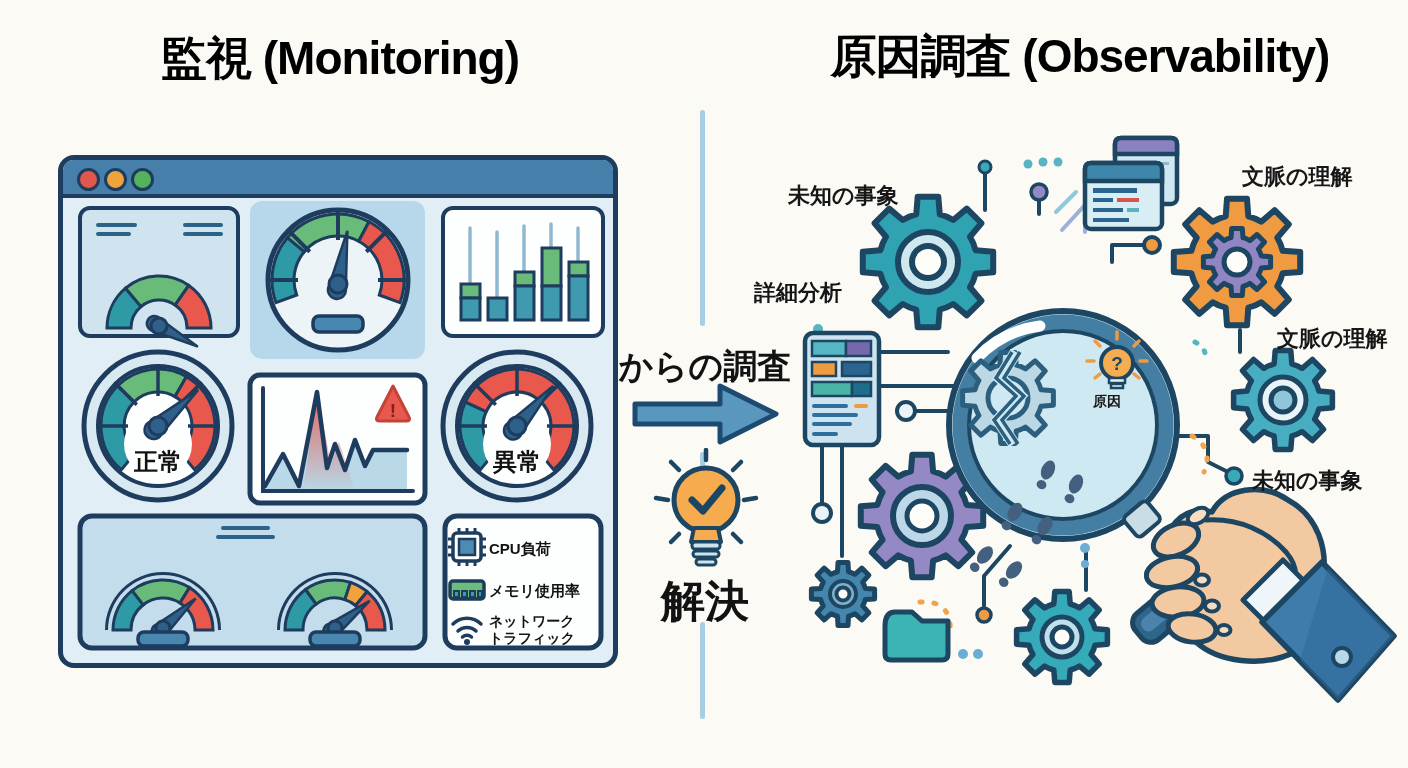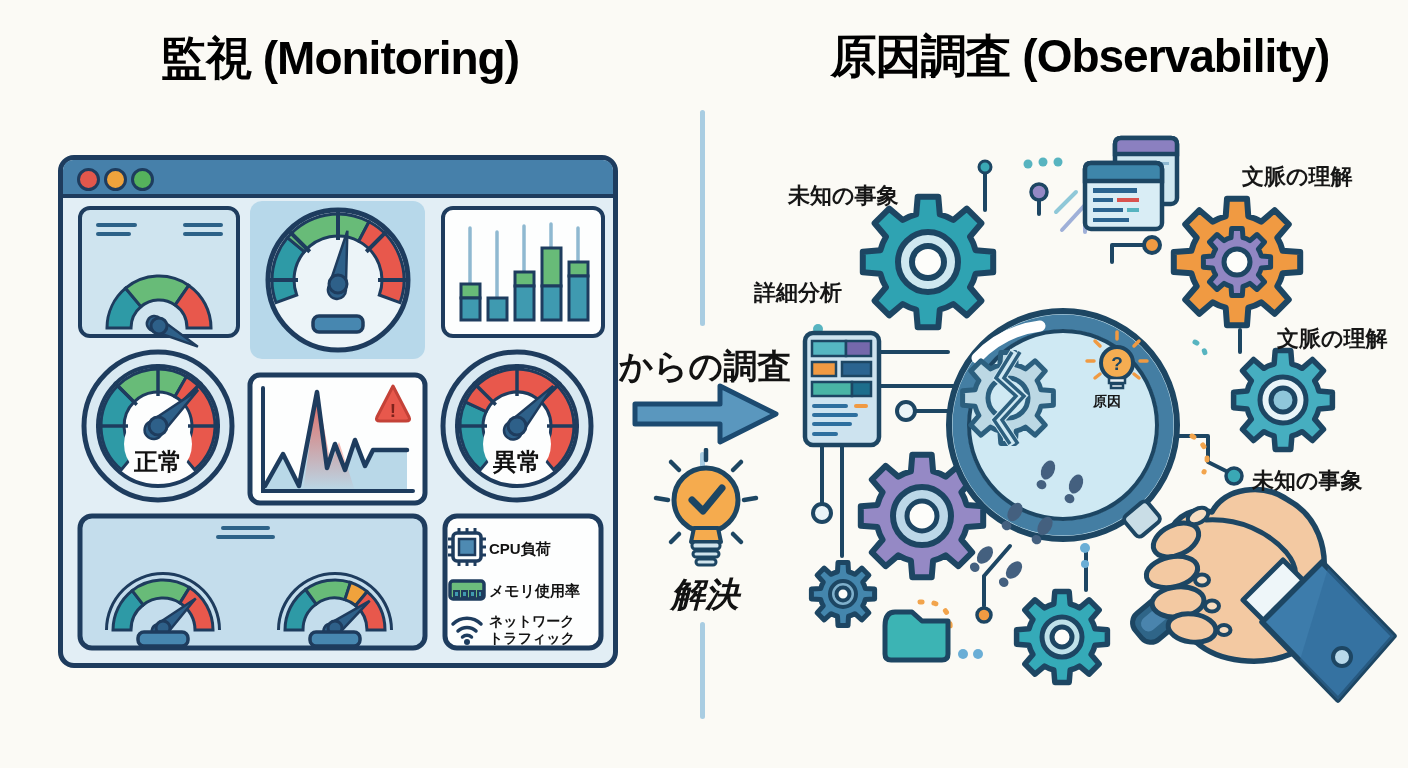--- a/index.html
+++ b/index.html
@@ -251,21 +251,21 @@
   <circle cx="58" cy="52" r="32" fill="#f5ab4e" stroke="#1d4663" stroke-width="5"></circle>
   <path d="M46,80 L43,94 L73,94 L70,80 Z" fill="#f5ab4e" stroke="#1d4663" stroke-width="4" stroke-linejoin="round"></path>
   <polyline points="44,52 55,63 74,40" fill="none" stroke="#1d4663" stroke-width="7" stroke-linecap="round" stroke-linejoin="round"></polyline>
   <g fill="#cfe3ec" stroke="#1d4663" stroke-width="3">
     <rect x="44" y="94" width="28" height="7" rx="3"></rect>
     <rect x="45" y="103" width="26" height="6" rx="3"></rect>
     <rect x="48" y="111" width="20" height="6" rx="3"></rect>
   </g>
 </svg>
 
-<div class="abs ctext" style="left:655px;top:572px;width:100px;font-size:34px;font-style:italic;">解決</div>
+<div class="abs ctext" style="left:655px;top:572px;width:100px;font-size:44px;">解決</div>
 
 <svg class="abs" style="left:710px;top:100px;" width="698" height="668" viewBox="710 100 698 668">
 
   <g fill="none" stroke="#1d4663" stroke-width="4" stroke-linecap="round" stroke-linejoin="round">
     <path d="M985,210 V174"></path>
     <path d="M1039,200 V214"></path>
     <path d="M880,352 H948"></path>
       <path d="M880,386 H1002"></path>
       <path d="M915,411 H968"></path>
     <path d="M822,446 V504"></path>

